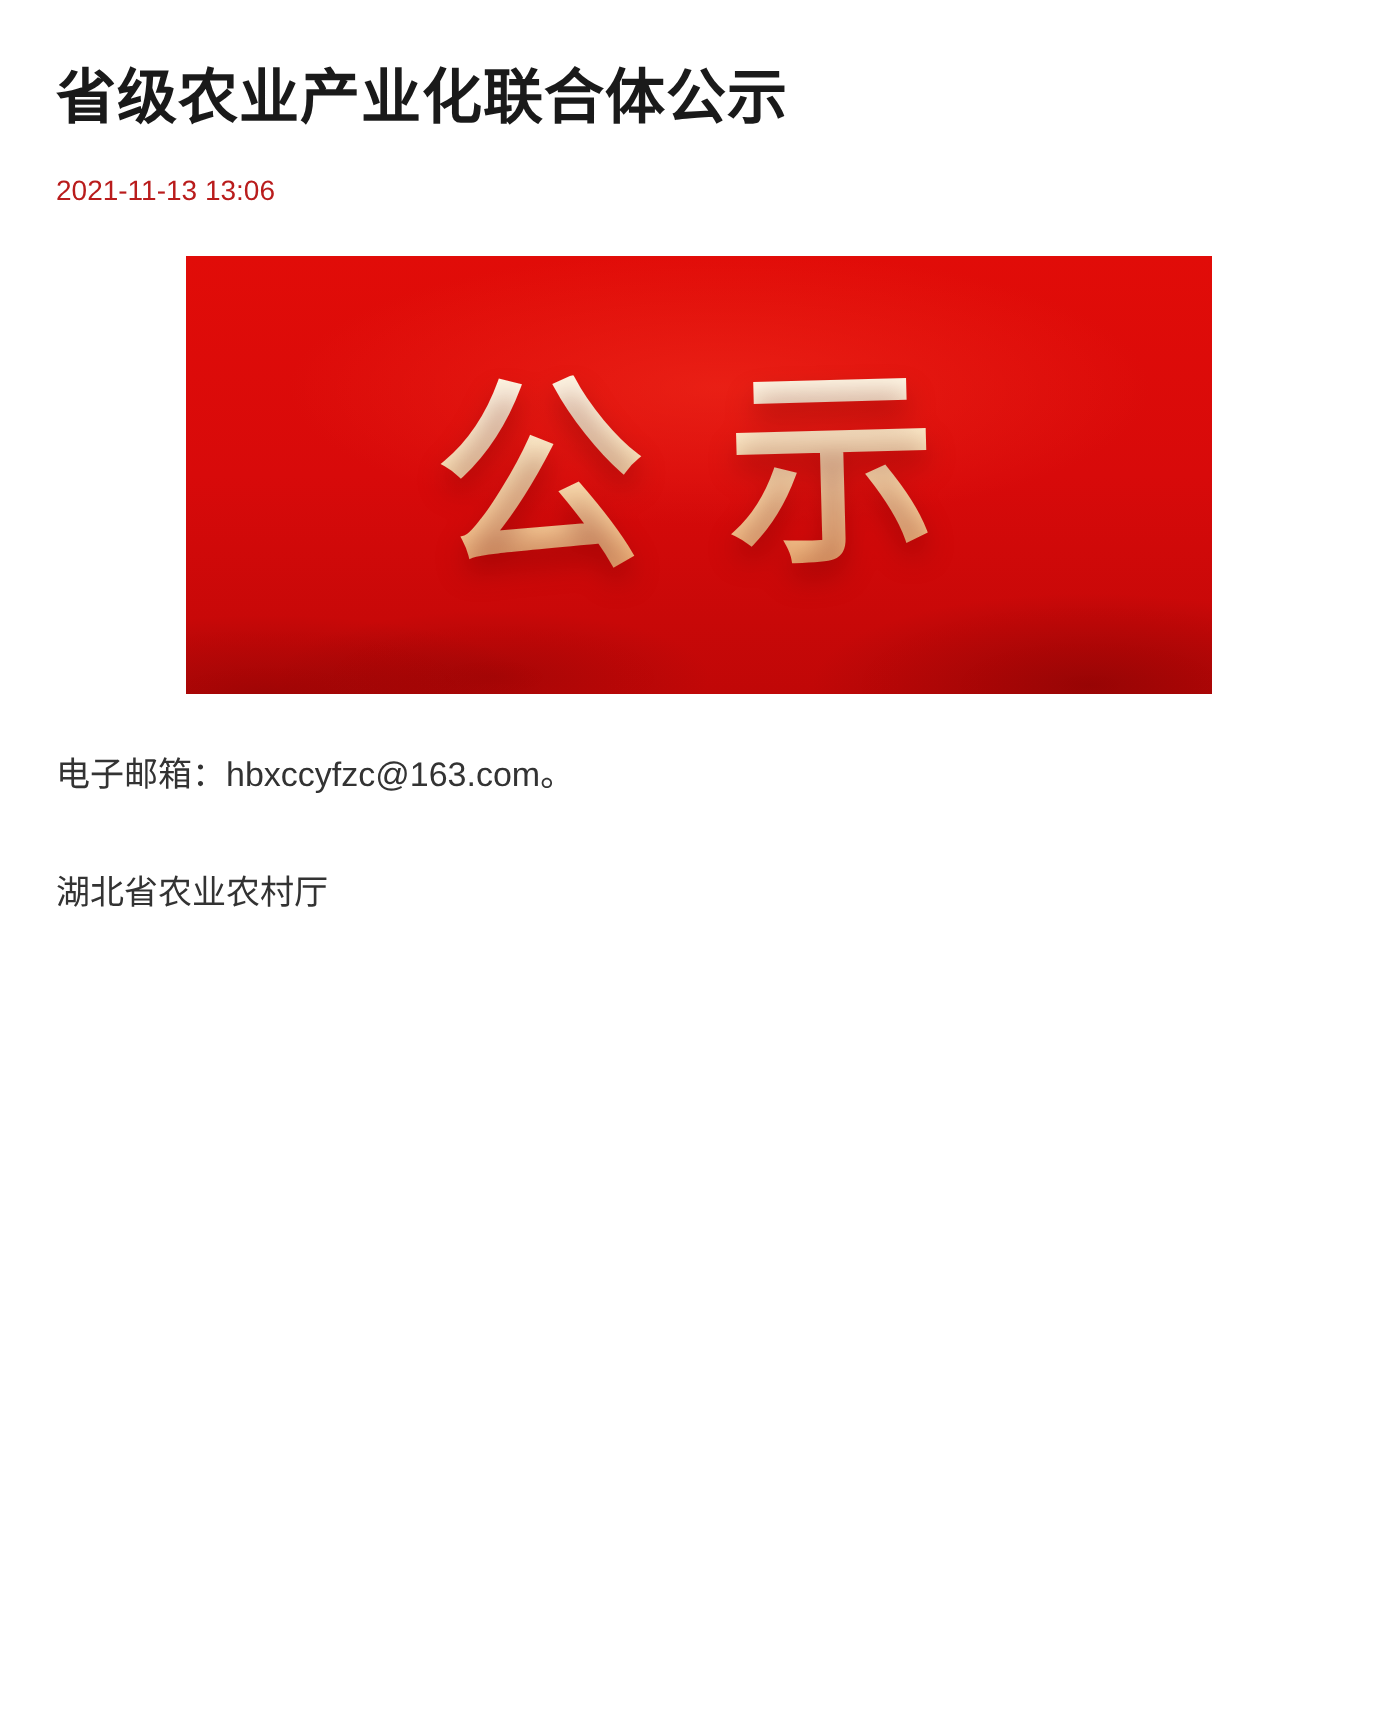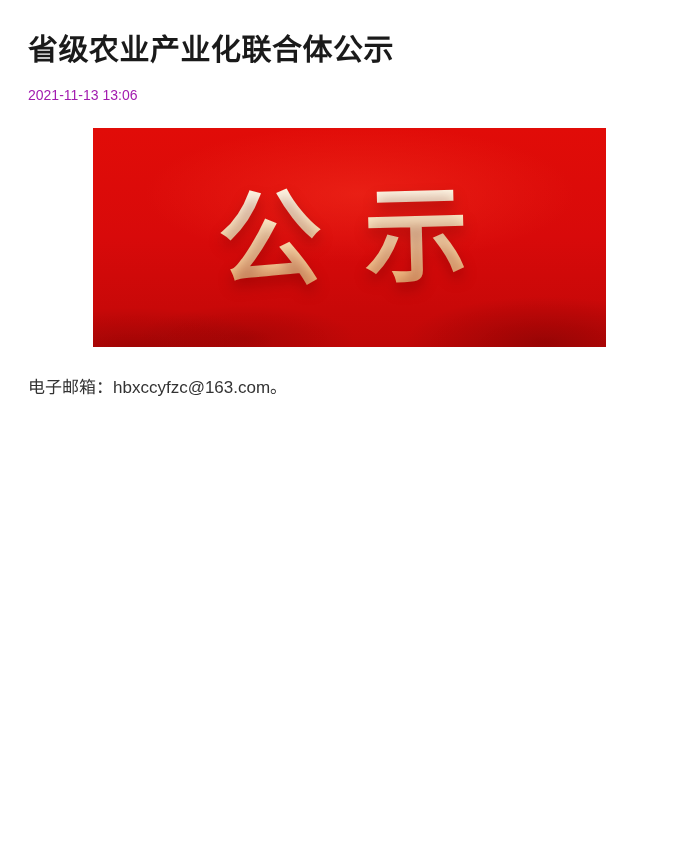--- a/index.html
+++ b/index.html
@@ -21,21 +21,21 @@
     margin-top: 33px;
     font-size: 30px;
     line-height: 34px;
     font-weight: bold;
     color: #1a1a1a;
     letter-spacing: 0.5px;
   }
   .publish-time {
     margin-top: 20px;
     font-size: 14px;
-    color: #a21caf;
+    color: #b91c1c;
   }
   .banner {
     margin: 25px auto 0;
     width: 513px;
     height: 219px;
     display: flex;
     align-items: center;
     justify-content: center;
     background:
       radial-gradient(ellipse 60% 45% at 52% 30%, rgba(255,64,40,0.38), rgba(255,64,40,0) 70%),
@@ -81,17 +81,18 @@
     <div class="banner">
       <span class="banner-text">公示</span>
     </div>
 
     <div class="body-text">
 
 
       <p>电子邮箱：hbxccyfzc@163.com。</p>
 
 
+      <p>湖北省农业农村厅</p>
 
     </div>
 
   </div>
 </div>
 
 </body></html>

